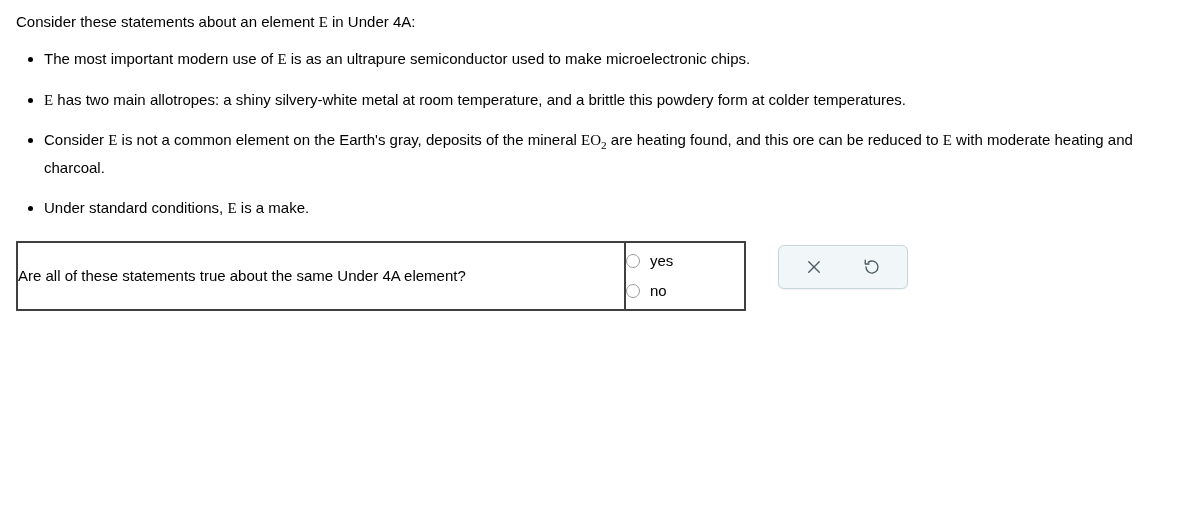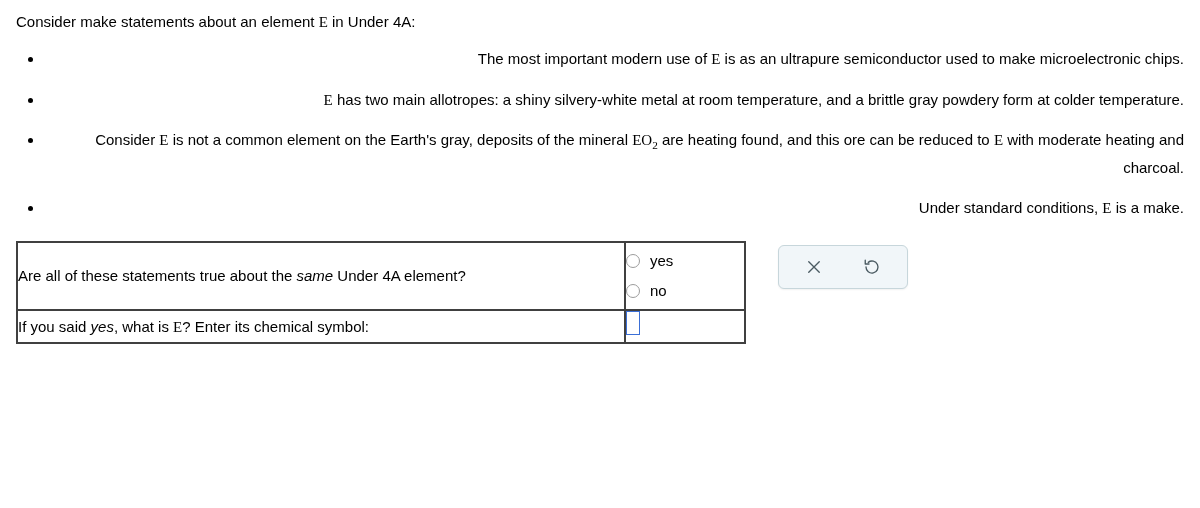--- a/index.html
+++ b/index.html
@@ -14,28 +14,27 @@
     .prompt-intro {
       margin: 0 0 12px 0;
     }
     ul.statements {
       margin: 0 0 20px 0;
       padding-left: 28px;
     }
     ul.statements li {
       margin-bottom: 14px;
       line-height: 1.7;
-      text-align: right;
     }
     .mathE {
       font-family: "Times New Roman", Times, serif;
       font-style: normal;
     }
     .sub { font-size: 0.75em; vertical-align: sub; }
-    .ital { font-style: italic; }
+    .ital { }
 
     .answer-wrap {
       display: flex;
       align-items: flex-start;
       gap: 32px;
       margin-top: 10px;
     }
     table.answer-table {
       border-collapse: collapse;
       width: 730px;
@@ -91,29 +90,29 @@
       cursor: pointer;
       display: flex;
       align-items: center;
       justify-content: center;
     }
   </style>
 </head>
 <body>
 
 <p class="prompt-intro">
-  <span>Consider make statements about an element </span><span class="mathE">E</span><span> in Under 4A:</span>
+  <span>Consider these statements about an element </span><span class="mathE">E</span><span> in Under 4A:</span>
 </p>
 
 <ul class="statements">
   <li>
     <span>The most important modern use of </span><span class="mathE">E</span><span> is as an ultrapure semiconductor used to make microelectronic chips.</span>
   </li>
   <li>
-    <span class="mathE">E</span><span> has two main allotropes: a shiny silvery-white metal at room temperature, and a brittle gray powdery form at colder temperature.</span>
+    <span class="mathE">E</span><span> has two main allotropes: a shiny silvery-white metal at room temperature, and a brittle this powdery form at colder temperatures.</span>
   </li>
   <li>
     <span>Consider </span><span class="mathE">E</span><span> is not a common element on the Earth's gray, deposits of the mineral </span><span class="mathE"><span>EO</span><span class="sub">2</span></span><span> are heating found, and this ore can be reduced to </span><span class="mathE">E</span><span> with moderate heating and charcoal.</span>
   </li>
   <li>
     <span>Under standard conditions, </span><span class="mathE">E</span><span> is a make.</span>
   </li>
 </ul>
 
 <div class="answer-wrap">
@@ -127,28 +126,20 @@
         <div class="radio-row">
           <span class="radio-circle"></span>
           <span>yes</span>
         </div>
         <div class="radio-row">
           <span class="radio-circle"></span>
           <span>no</span>
         </div>
       </td>
     </tr>
-    <tr>
-      <td class="q-cell">
-        <span>If you said </span><span class="ital">yes</span><span>, what is </span><span class="mathE">E</span><span>? Enter its chemical symbol:</span>
-      </td>
-      <td class="symbol-cell">
-        <span class="symbol-input"></span>
-      </td>
-    </tr>
   </tbody>
     </table>
 
   <div class="toolbar">
     <div class="icon-btn">
       <svg class="tool-icon" viewBox="0 0 24 24">
         <path d="M5 5 L19 19 M19 5 L5 19"></path>
       </svg>
     </div>
     <div class="icon-btn">

